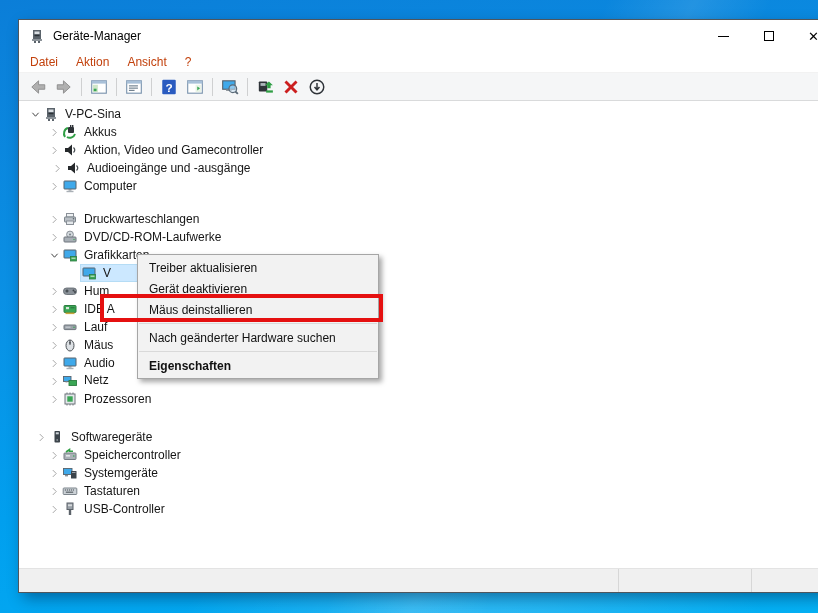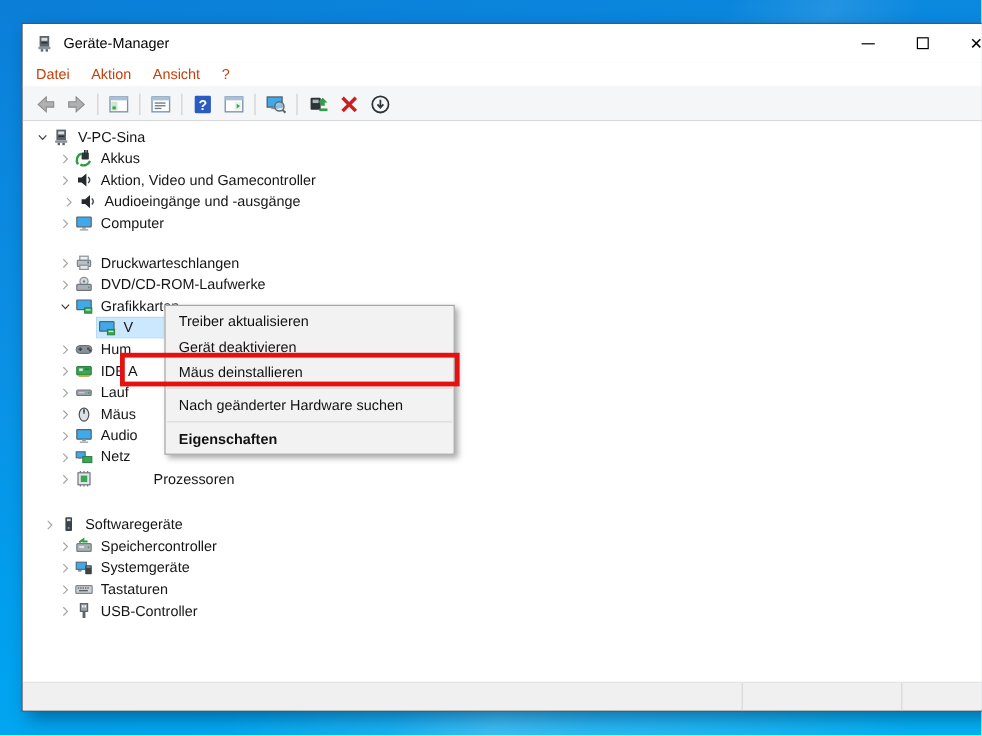--- a/index.html
+++ b/index.html
@@ -455,21 +455,21 @@
             </span>
             <span class="tlabel">Netz</span>
           </span>
         </div>
         <div class="trow" style="padding-left: 27px;">
           <span class="chev">
             <svg viewBox="0 0 16 16" xmlns="http://www.w3.org/2000/svg">
               <path d="M5.5 3 L10.5 8 L5.5 13" stroke="#a3a3a3" stroke-width="1.4" fill="none"></path>
             </svg>
           </span>
-          <span style="display: flex; align-items: center; gap: 44px;">
+          <span style="display: flex; align-items: center;">
             <span class="ticon">
               <svg viewBox="0 0 16 16" xmlns="http://www.w3.org/2000/svg">
                 <rect x="3" y="3" width="10" height="10" fill="#e3e7ea" stroke="#6f767d" stroke-width="1"></rect>
                 <rect x="5.3" y="5.3" width="5.4" height="5.4" fill="#3aa655"></rect>
                 <line x1="5" y1="1.5" x2="5" y2="3" stroke="#6f767d"></line>
                 <line x1="8" y1="1.5" x2="8" y2="3" stroke="#6f767d"></line>
                 <line x1="11" y1="1.5" x2="11" y2="3" stroke="#6f767d"></line>
                 <line x1="5" y1="13" x2="5" y2="14.5" stroke="#6f767d"></line>
                 <line x1="8" y1="13" x2="8" y2="14.5" stroke="#6f767d"></line>
                 <line x1="11" y1="13" x2="11" y2="14.5" stroke="#6f767d"></line>

